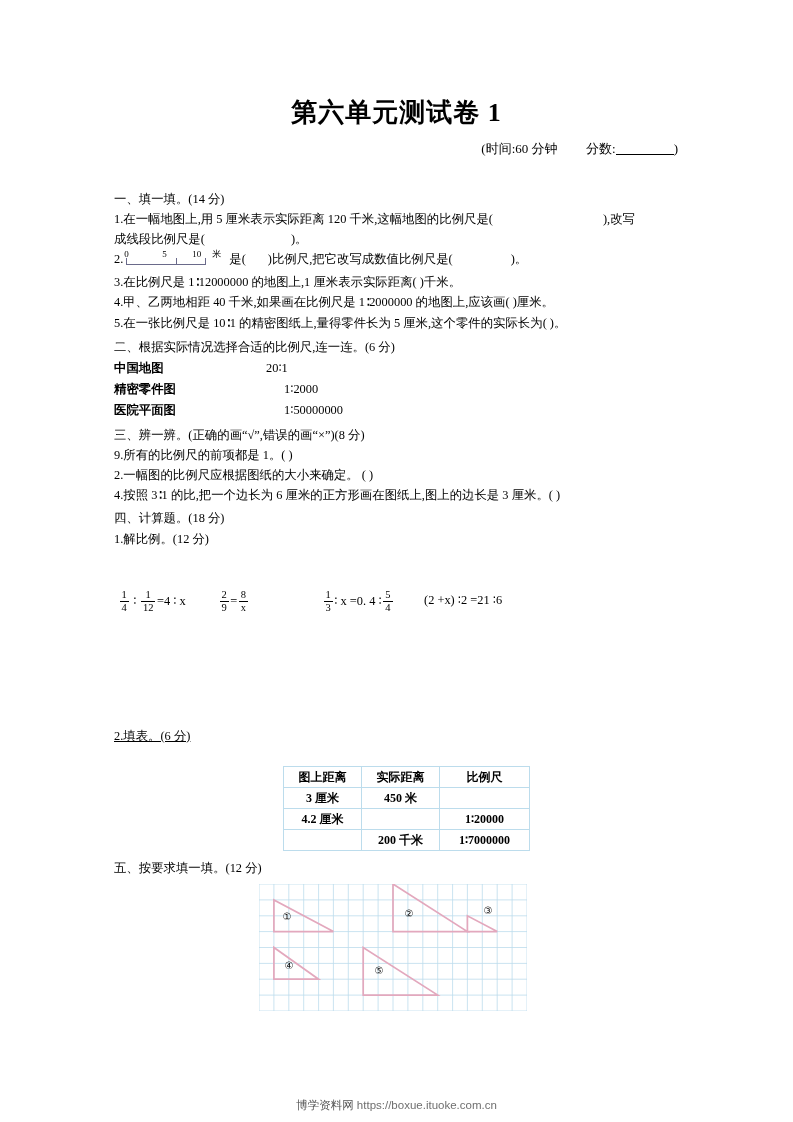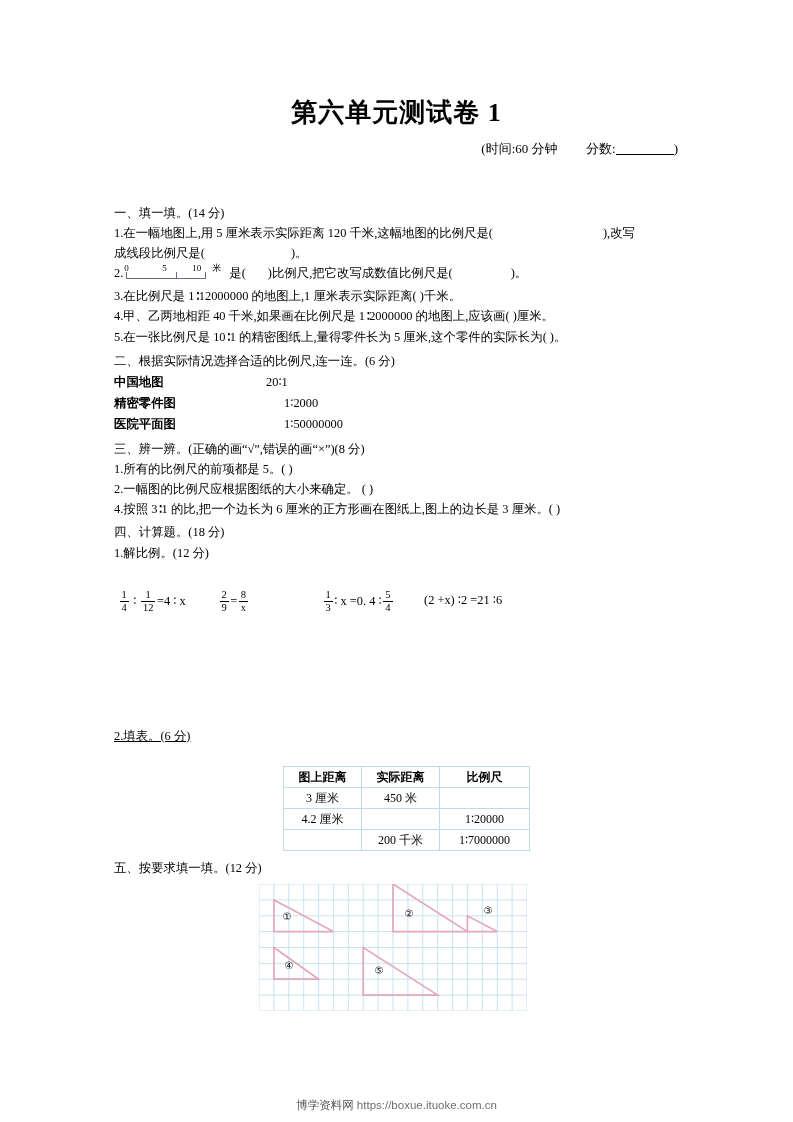--- a/index.html
+++ b/index.html
@@ -39,21 +39,21 @@
 
   .content {
     position: absolute;
     left: 114px;
     top: 183px;
     width: 572px;
     font-size: 12.4px;
     line-height: 1.62;
   }
   .line { white-space: nowrap; }
-  .sec-head { margin-top: 20px; }
+  .sec-head { margin-top: 6px; }
   .wrap { white-space: normal; }
 
   .gap-s { display: inline-block; width: 58px; }
   .gap-m { display: inline-block; width: 86px; }
   .gap-l { display: inline-block; width: 110px; }
   .gap-xs { display: inline-block; width: 22px; }
 
   
   .scalebar {
     display: inline-block;
@@ -125,21 +125,21 @@
     top: 766px;
     border-collapse: collapse;
     font-size: 12px;
     padding-left: 16px;
   }
   table.fill td, table.fill th {
     border: 1px solid #bcdcec;
     width: 78px;
     height: 21px;
     text-align: center;
-    font-weight: normal;
+    font-weight: bold;
     padding: 0 3px;
     white-space: nowrap;
   }
   table.fill th { font-weight: 700; }
   table.fill td.wide, table.fill th.wide { width: 90px; }
 
   .sec5-label { position: absolute; left: 114px; top: 860px; font-size: 12.4px; }
 
   
   .gridfig {
@@ -210,21 +210,21 @@
     <div class="match-row">
       <span class="match-left">精密零件图</span>
       <span class="match-right ml-ind2">1∶2000</span>
     </div>
     <div class="match-row">
       <span class="match-left">医院平面图</span>
       <span class="match-right ml-ind2">1∶50000000</span>
     </div>
 
     <div class="line sec-head" style="margin-top:5px">三、辨一辨。(正确的画“√”,错误的画“×”)(8 分)</div>
-    <div class="line">1.所有的比例尺的前项都是 5。(      )</div>
+    <div class="line">9.所有的比例尺的前项都是 1。(      )</div>
     <div class="line">2.一幅图的比例尺应根据图纸的大小来确定。        (      )</div>
     <div class="line">4.按照 3∶1 的比,把一个边长为 6 厘米的正方形画在图纸上,图上的边长是 3 厘米。(      )</div>
 
     <div class="line sec-head" style="margin-top:3px">四、计算题。(18 分)</div>
     <div class="line">1.解比例。(12 分)</div>
   </div>
 
   <div class="eqrow">
     <div class="eq eq1">
       <span class="frac">

